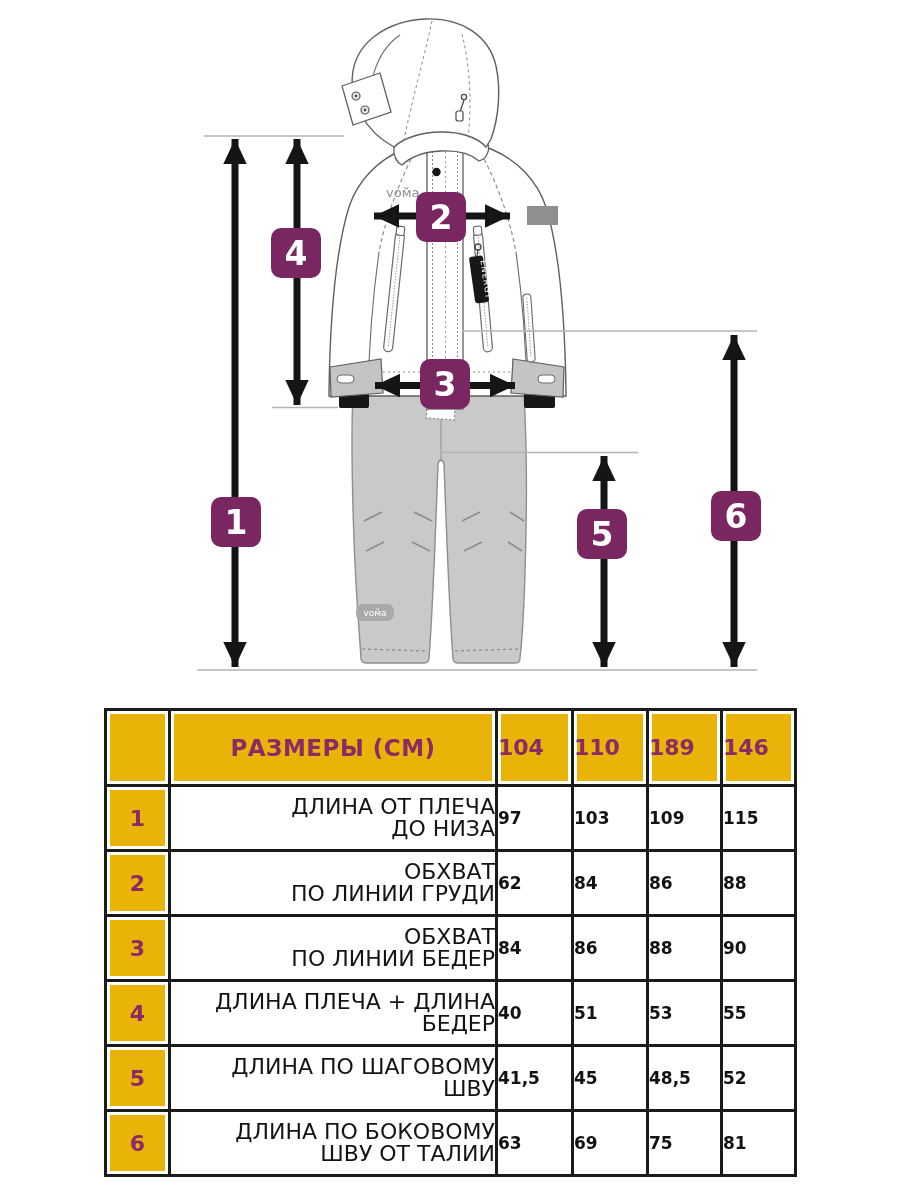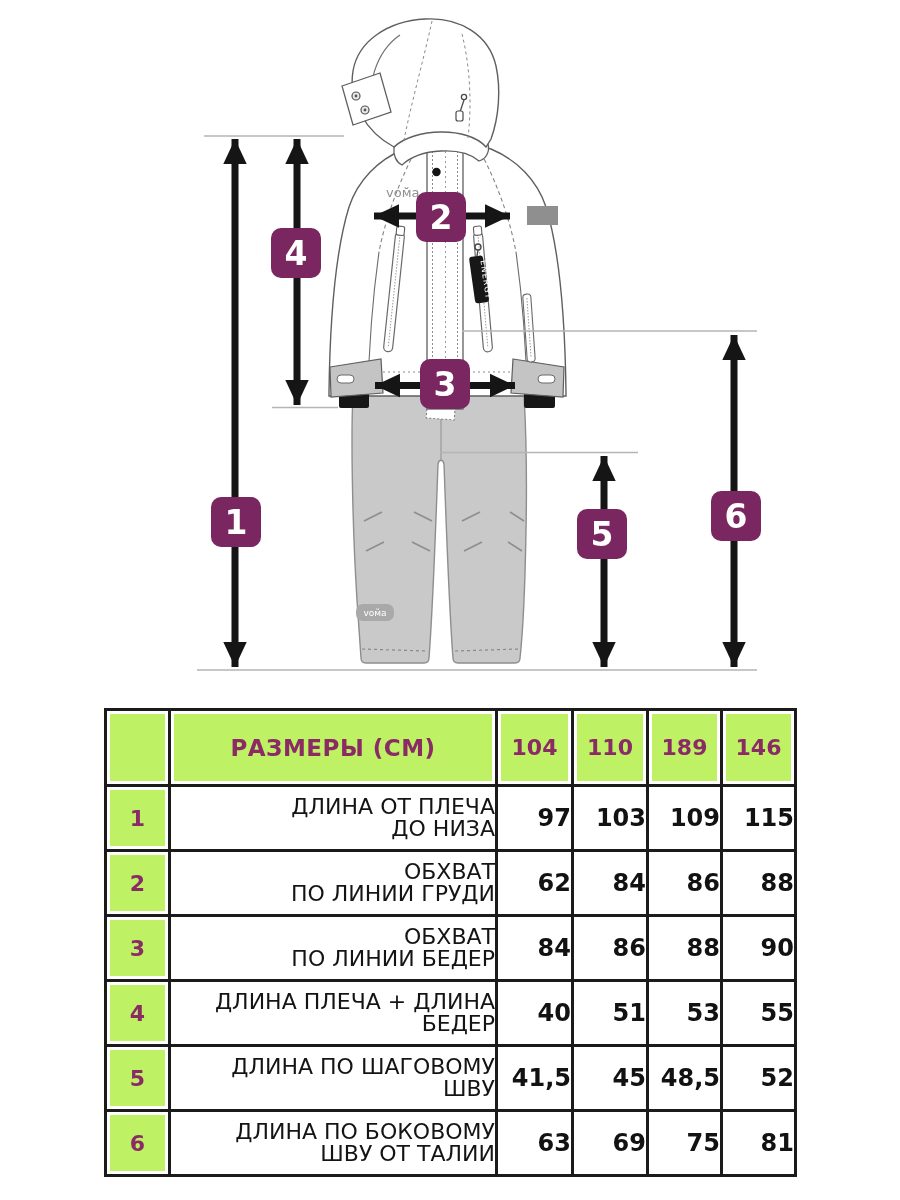--- a/index.html
+++ b/index.html
@@ -10,27 +10,27 @@
   .m-box{position:absolute;width:50px;height:50px;border-radius:10px;background:#7a2661;
          color:#fff;font-weight:bold;font-size:33px;display:flex;align-items:center;
          justify-content:center;line-height:1;}
   .m1{left:211px;top:497px;} .m2{left:416px;top:192px;} .m3{left:420px;top:359px;}
   .m4{left:271px;top:228px;} .m5{left:577px;top:509px;} .m6{left:711px;top:491px;}
   
   table.size-table{position:absolute;left:104px;top:708px;width:690px;
          border-collapse:collapse;table-layout:fixed;}
   .size-table td{border:3px solid #1b1b1b;vertical-align:middle;padding:0;}
   .size-table tr.hdr{height:76px;} .size-table tr.row{height:65px;}
-  td.gray{background:#bef264;box-shadow:inset 0 0 0 3px #ffffff;}
+  td.gray{background:#eab308;box-shadow:inset 0 0 0 3px #ffffff;}
   td.c-title{text-align:center;color:#8a2b66;font-weight:bold;font-size:23px;letter-spacing:.5px;}
-  td.c-size{text-align:center;color:#8a2b66;font-weight:bold;font-size:22px;}
+  td.c-size{text-align:left;color:#8a2b66;font-weight:bold;font-size:22px;}
   td.c-num{text-align:center;color:#8a2b66;font-weight:bold;font-size:22px;}
   td.c-label{font-size:22px;color:#141414;line-height:22px;padding-left:13px;
              white-space:pre-line;text-align:right;}
-  td.c-val{text-align:right;font-weight:bold;font-size:24px;color:#121212;}
+  td.c-val{text-align:left;font-weight:bold;font-size:17px;color:#121212;}
 </style>
 </head>
 <body>
 
 <div class="stage">
 
   <svg class="sketch" width="900" height="700" viewBox="0 0 900 700">
     <defs>
       <marker id="ah" viewBox="0 0 10 10" refX="9.4" refY="5" markerWidth="3.8" markerHeight="3.8" orient="auto-start-reverse" markerUnits="strokeWidth">
         <path d="M0 0.6 L9.4 5 L0 9.4 Z" fill="#151515"></path>

